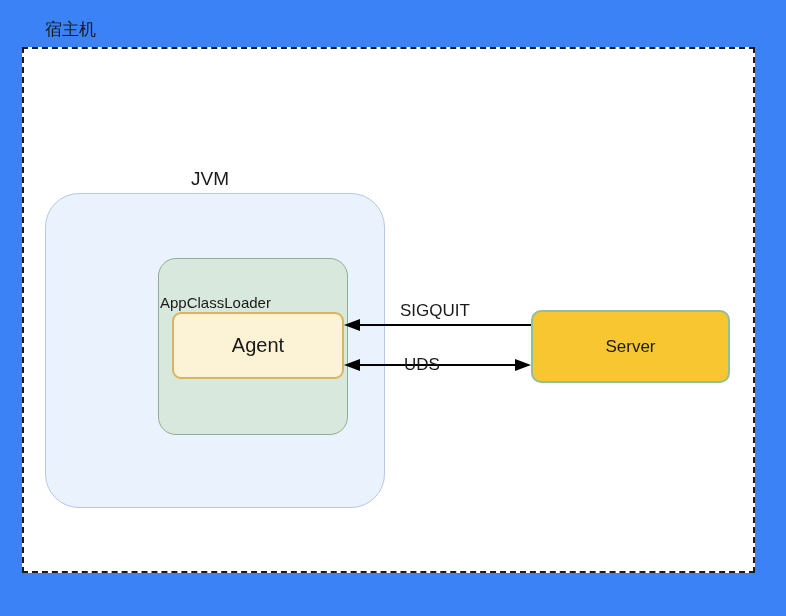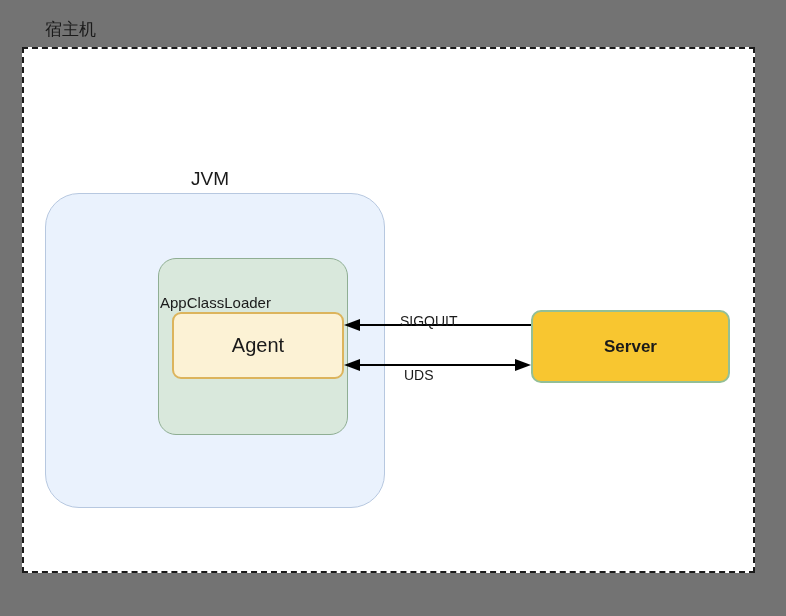--- a/index.html
+++ b/index.html
@@ -4,21 +4,21 @@
 <style>
   html, body {
     margin: 0;
     padding: 0;
     background: #ffffff;
   }
   #canvas {
     position: relative;
     width: 786px;
     height: 616px;
-    background: #737373;
+    background: #3b82f6;
     overflow: hidden;
     font-family: "Liberation Sans", "DejaVu Sans", sans-serif;
   }
 
   
   .host-rect {
     position: absolute;
     left: 22px;
     top: 47px;
     width: 733px;
@@ -109,45 +109,43 @@
     top: 310px;
     width: 199px;
     height: 73px;
     background: #f8c630;
     border: 2px solid #93bf96;
     border-radius: 10px;
     box-sizing: border-box;
     display: flex;
     align-items: center;
     justify-content: center;
-    font-weight: bold;
   }
   .server-rect span {
     font-size: 17px;
     color: #1a1a1a;
   }
 
   
   .edges {
     position: absolute;
     left: 0;
     top: 0;
     width: 786px;
     height: 616px;
     pointer-events: none;
   }
 
   
   .edge-label {
     position: absolute;
-    font-size: 14px;
+    font-size: 17px;
     color: #1a1a1a;
     line-height: 20px;
     white-space: nowrap;
-    margin-top: 10px;
   }
   .label-sigquit { left: 400px; top: 301px; }
   .label-uds     { left: 404px; top: 355px; }
 </style>
 </head>
 <body>
 
 <div id="canvas">
 
   <div class="host-rect"></div>

